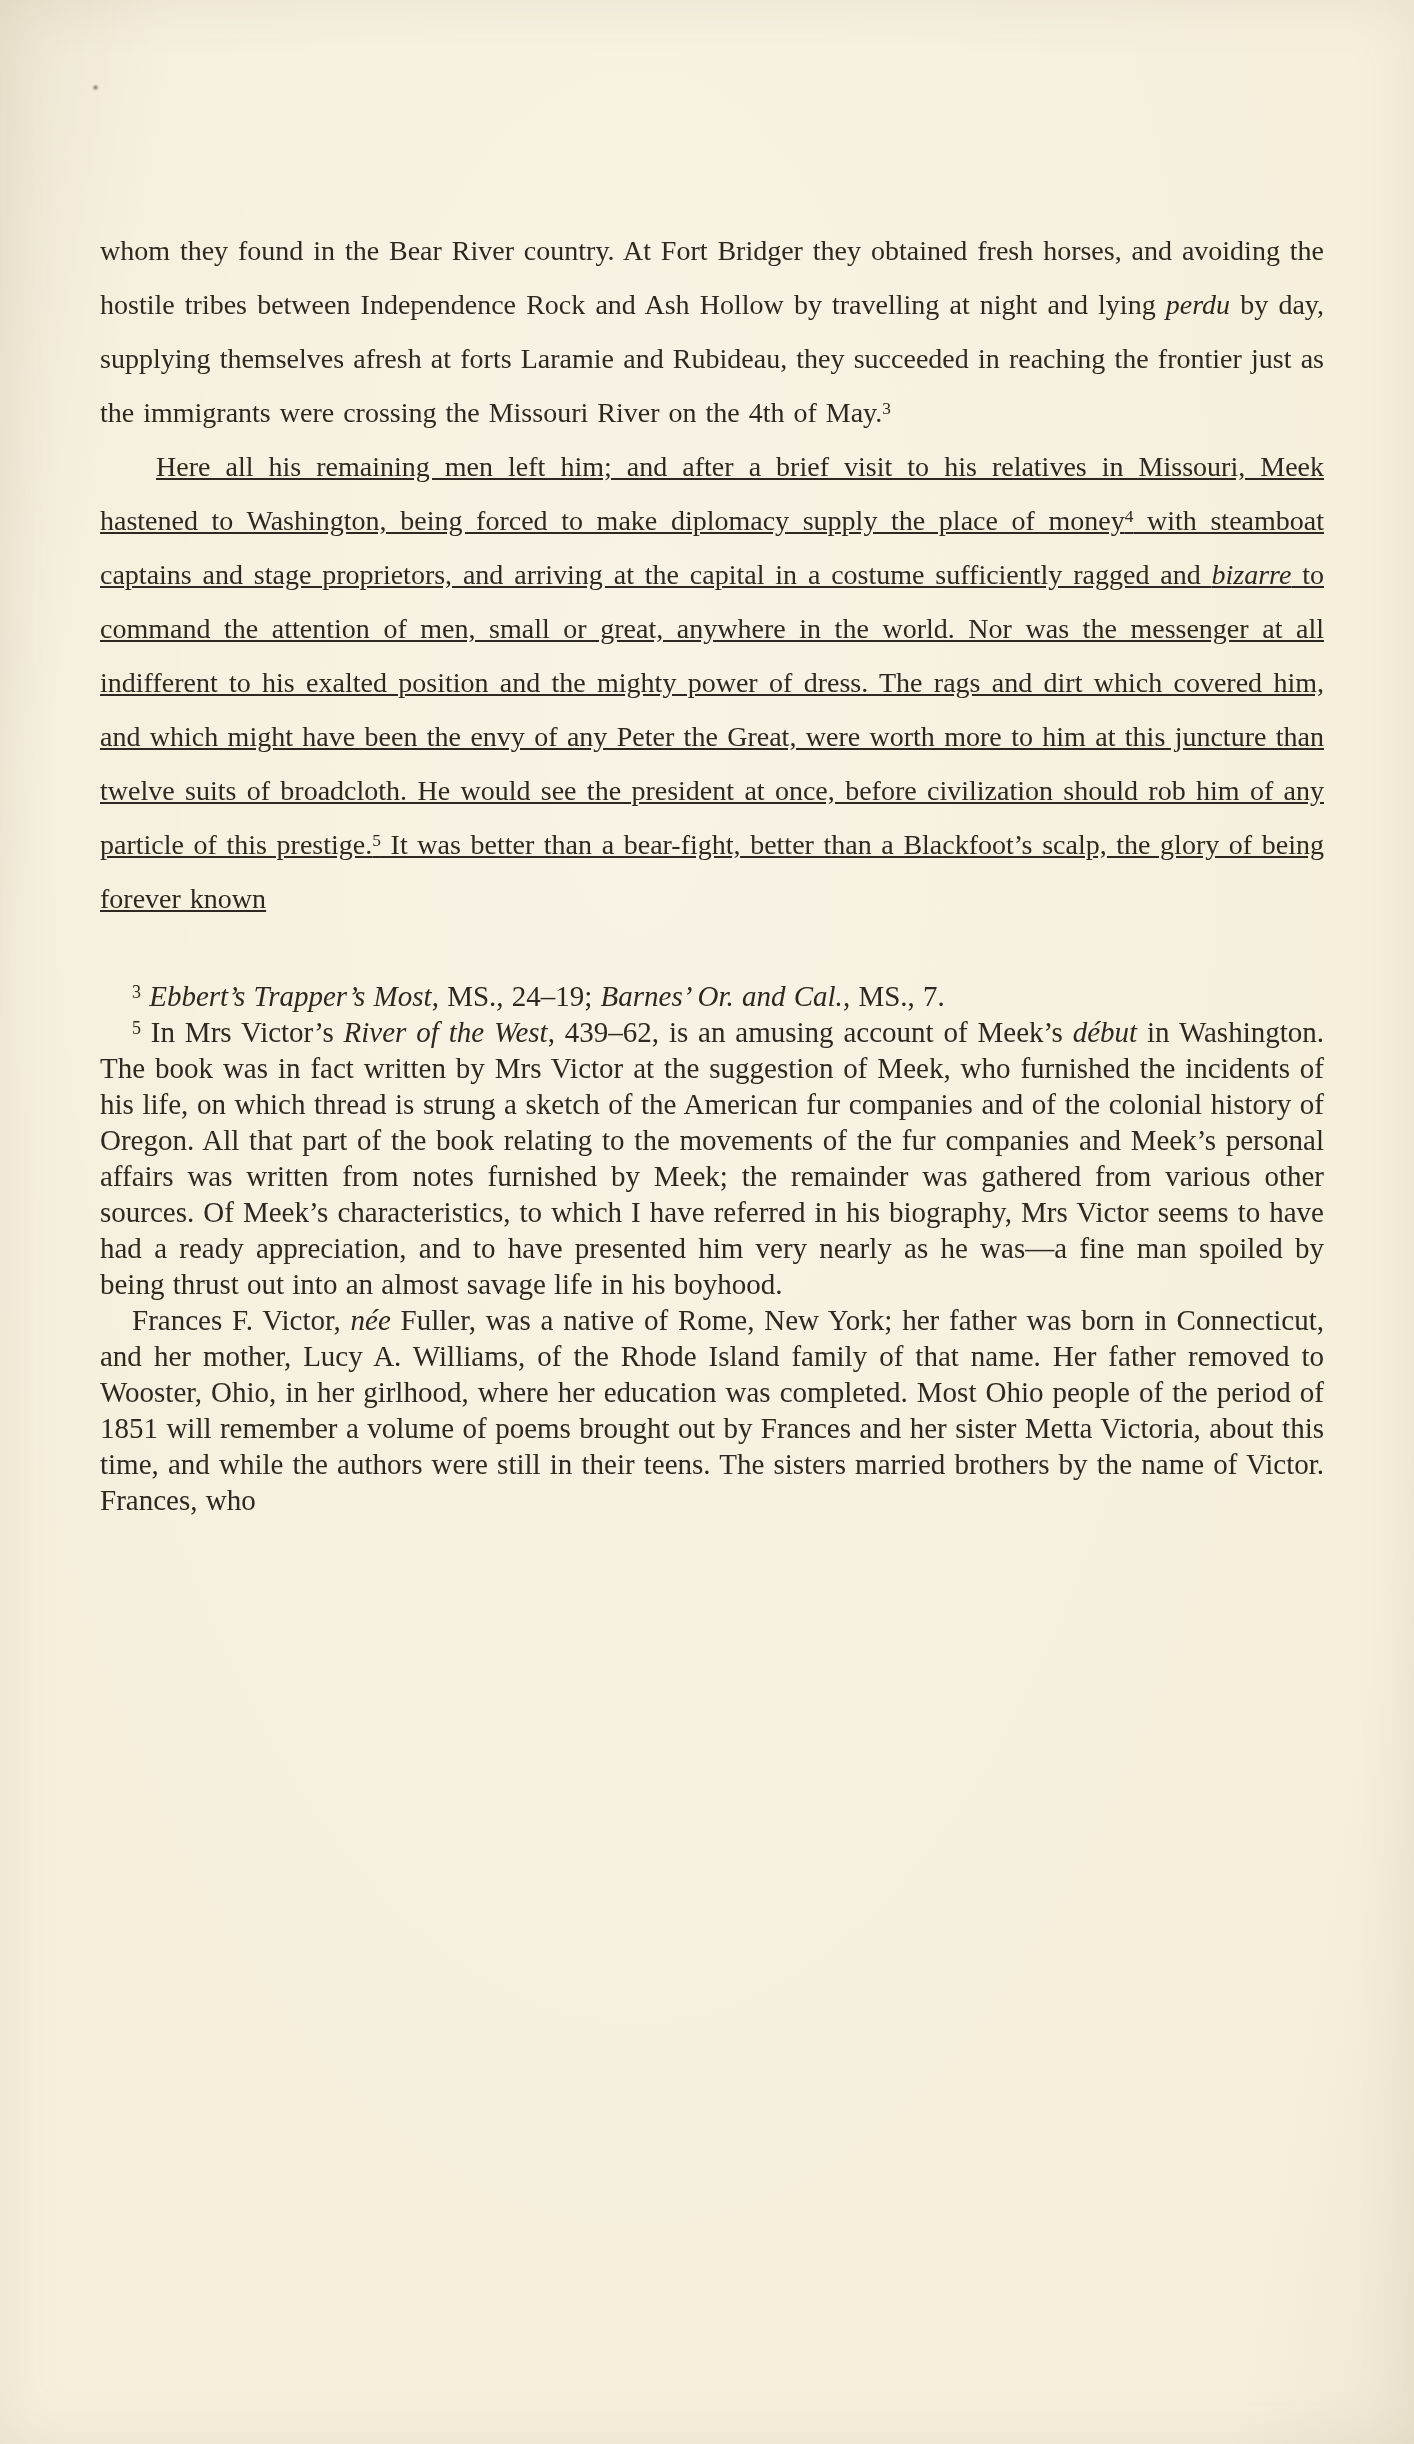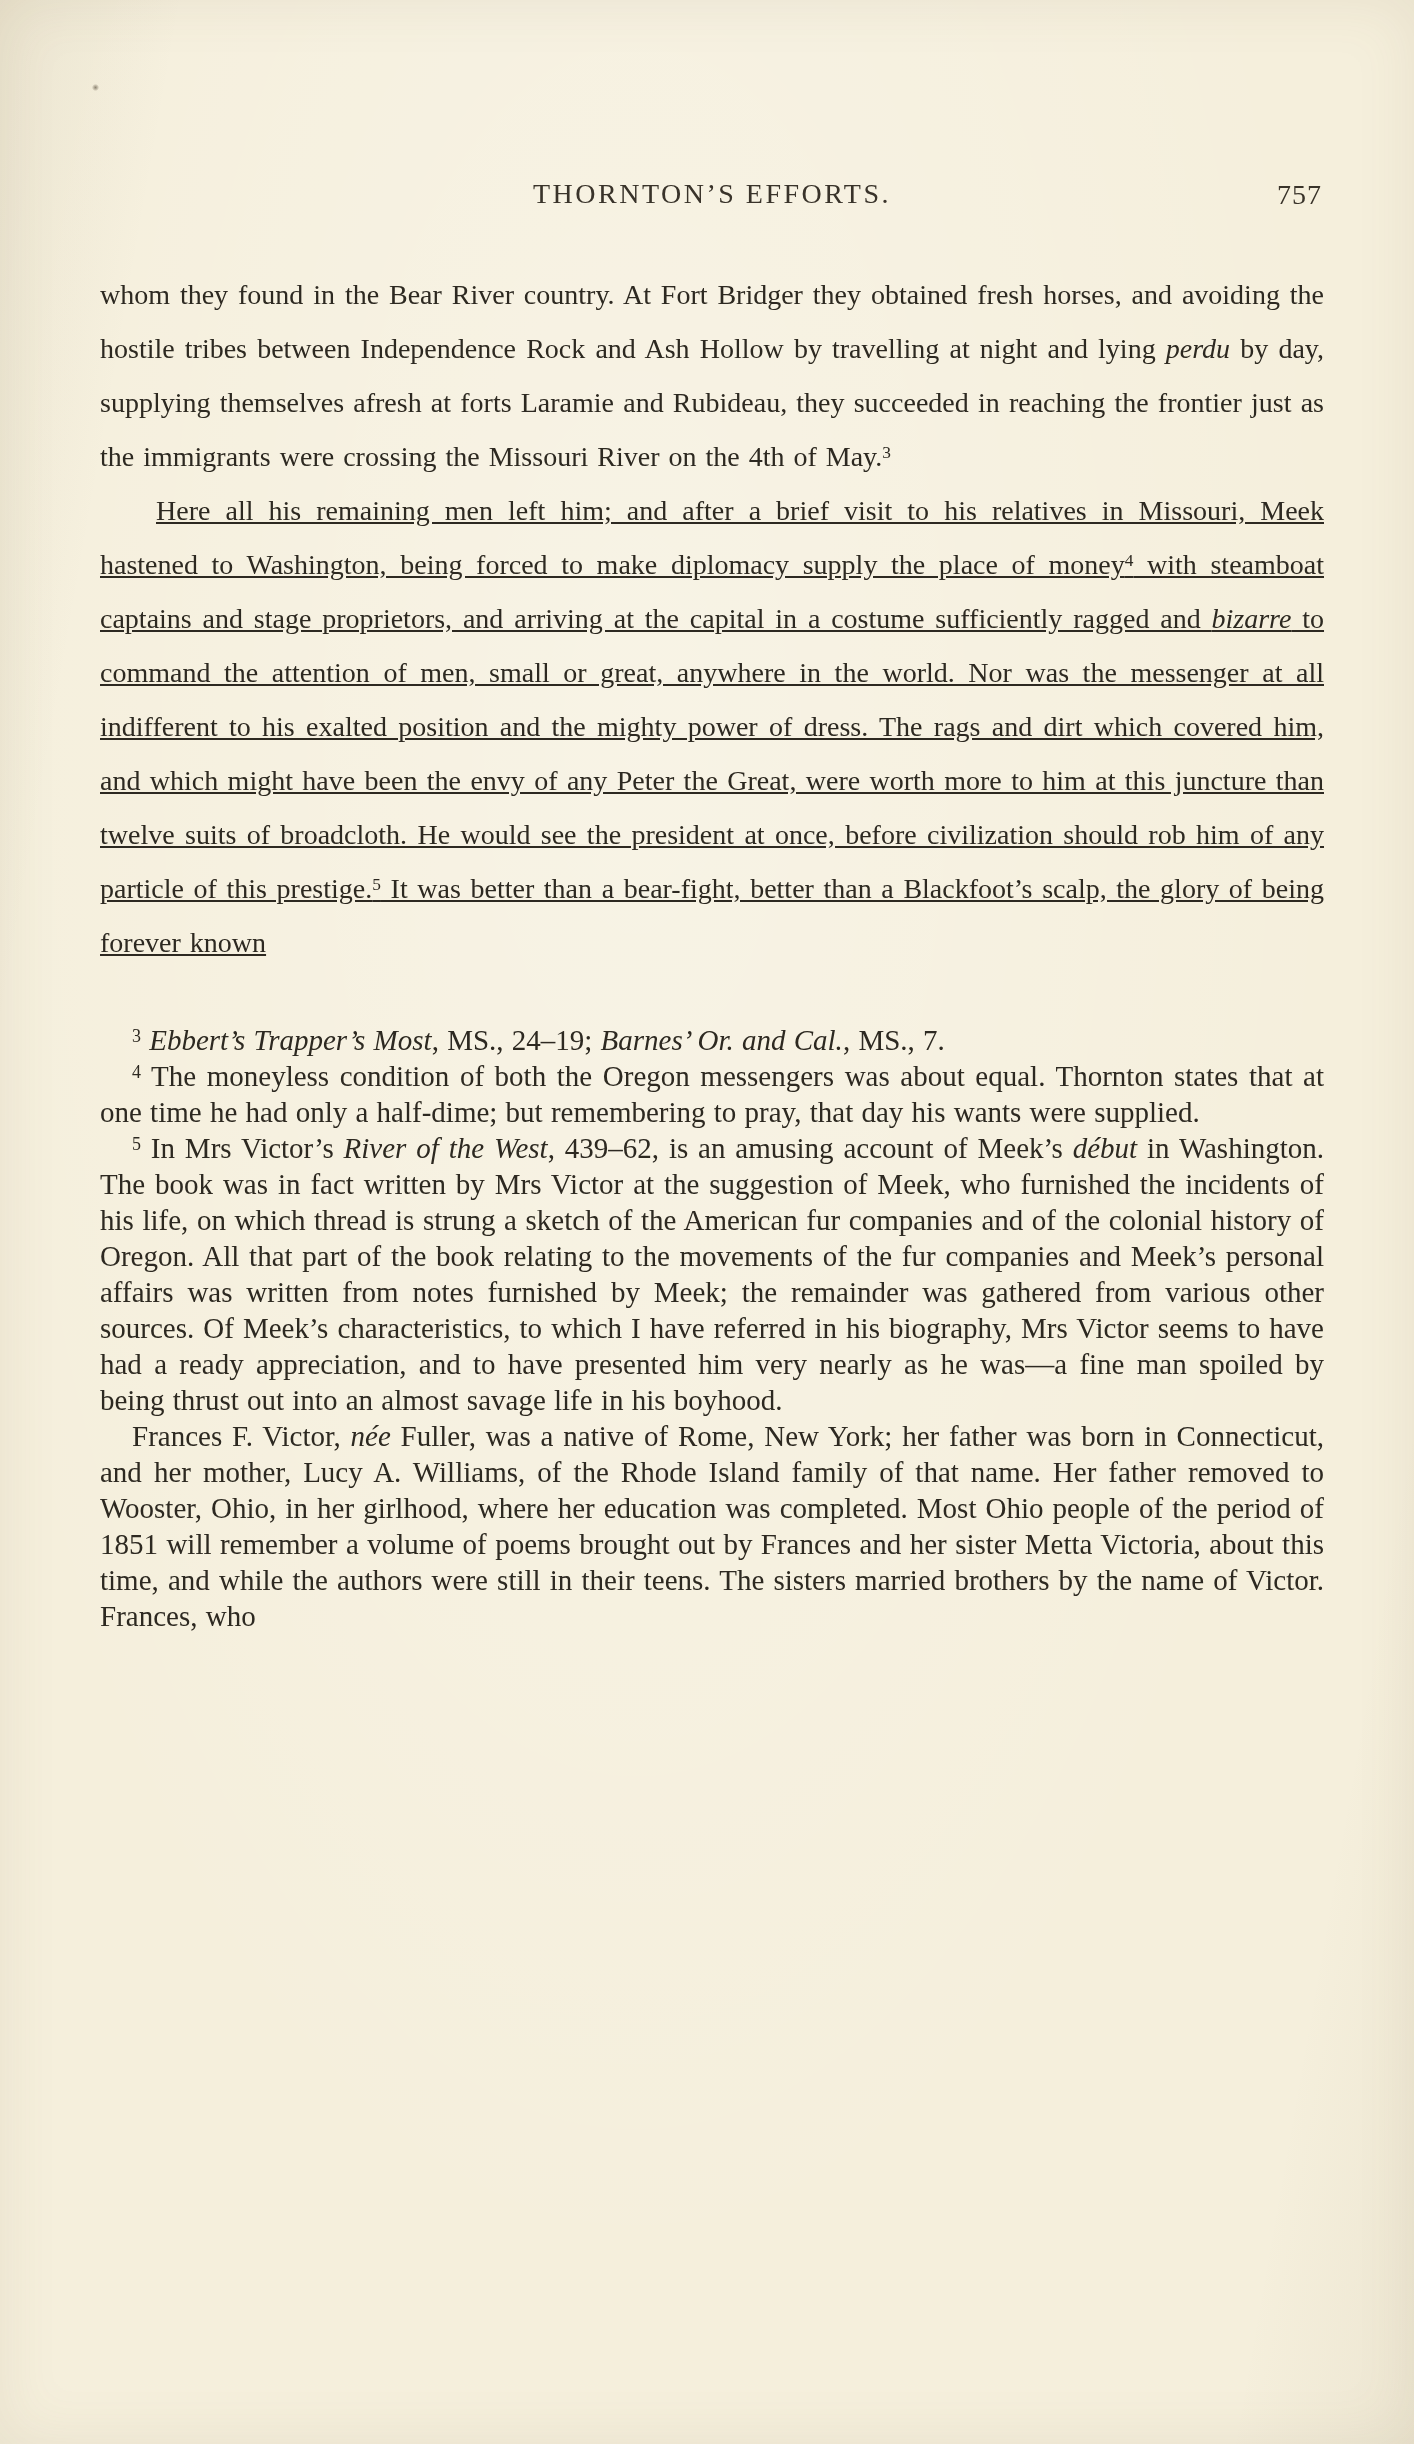--- a/index.html
+++ b/index.html
@@ -87,28 +87,23 @@
     border-radius: 50%;
     background: radial-gradient(circle, rgba(60,48,30,0.55), rgba(60,48,30,0) 75%);
   }
 </style>
 </head>
 <body>
 
 <div class="page">
   <div class="speck"></div>
   <div class="content">
-    <div class="running-head">
-      <span class="head-title">THORNTON’S EFFORTS.</span>
-      <span class="folio">757</span>
-    </div>
     <div class="body-text">
         <p><span>whom they found in the Bear River country. At Fort Bridger they obtained fresh horses, and avoiding the hostile tribes between Independence Rock and Ash Hollow by travelling at night and lying </span><span class="it">perdu</span><span> by day, supplying themselves afresh at forts Laramie and Rubideau, they succeeded in reaching the frontier just as the immigrants were crossing the Missouri River on the 4th of May.</span><span class="sup">3</span></p>
         <p class="indent"><span>Here all his remaining men left him; and after a brief visit to his relatives in Missouri, Meek hastened to Washington, being forced to make diplomacy supply the place of money</span><span class="sup">4</span><span> with steamboat captains and stage proprietors, and arriving at the capital in a costume sufficiently ragged and </span><span class="it">bizarre</span><span> to command the attention of men, small or great, anywhere in the world. Nor was the messenger at all indifferent to his exalted position and the mighty power of dress. The rags and dirt which covered him, and which might have been the envy of any Peter the Great, were worth more to him at this juncture than twelve suits of broadcloth. He would see the president at once, before civilization should rob him of any particle of this prestige.</span><span class="sup">5</span><span> It was better than a bear-fight, better than a Blackfoot’s scalp, the glory of being forever known</span></p>
       </div>
     <div class="footnotes">
         <p><span class="sup">3</span><span> </span><span class="it">Ebbert’s Trapper’s Most</span><span>, MS., 24–19; </span><span class="it">Barnes’ Or. and Cal.</span><span>, MS., 7.</span></p>
-        <p><span class="sup">4</span><span> The moneyless condition of both the Oregon messengers was about equal. Thornton states that at one time he had only a half-dime; but remembering to pray, that day his wants were supplied.</span></p>
         <p><span class="sup">5</span><span> In Mrs Victor’s </span><span class="it">River of the West</span><span>, 439–62, is an amusing account of Meek’s </span><span class="it">début</span><span> in Washington. The book was in fact written by Mrs Victor at the suggestion of Meek, who furnished the incidents of his life, on which thread is strung a sketch of the American fur companies and of the colonial history of Oregon. All that part of the book relating to the movements of the fur companies and Meek’s personal affairs was written from notes furnished by Meek; the remainder was gathered from various other sources. Of Meek’s characteristics, to which I have referred in his biography, Mrs Victor seems to have had a ready appreciation, and to have presented him very nearly as he was—a fine man spoiled by being thrust out into an almost savage life in his boyhood.</span></p>
         <p><span>Frances F. Victor, </span><span class="it">née</span><span> Fuller, was a native of Rome, New York; her father was born in Connecticut, and her mother, Lucy A. Williams, of the Rhode Island family of that name. Her father removed to Wooster, Ohio, in her girlhood, where her education was completed. Most Ohio people of the period of 1851 will remember a volume of poems brought out by Frances and her sister Metta Victoria, about this time, and while the authors were still in their teens. The sisters married brothers by the name of Victor. Frances, who</span></p>
       </div>
   </div>
 </div>
 
 </body></html>

